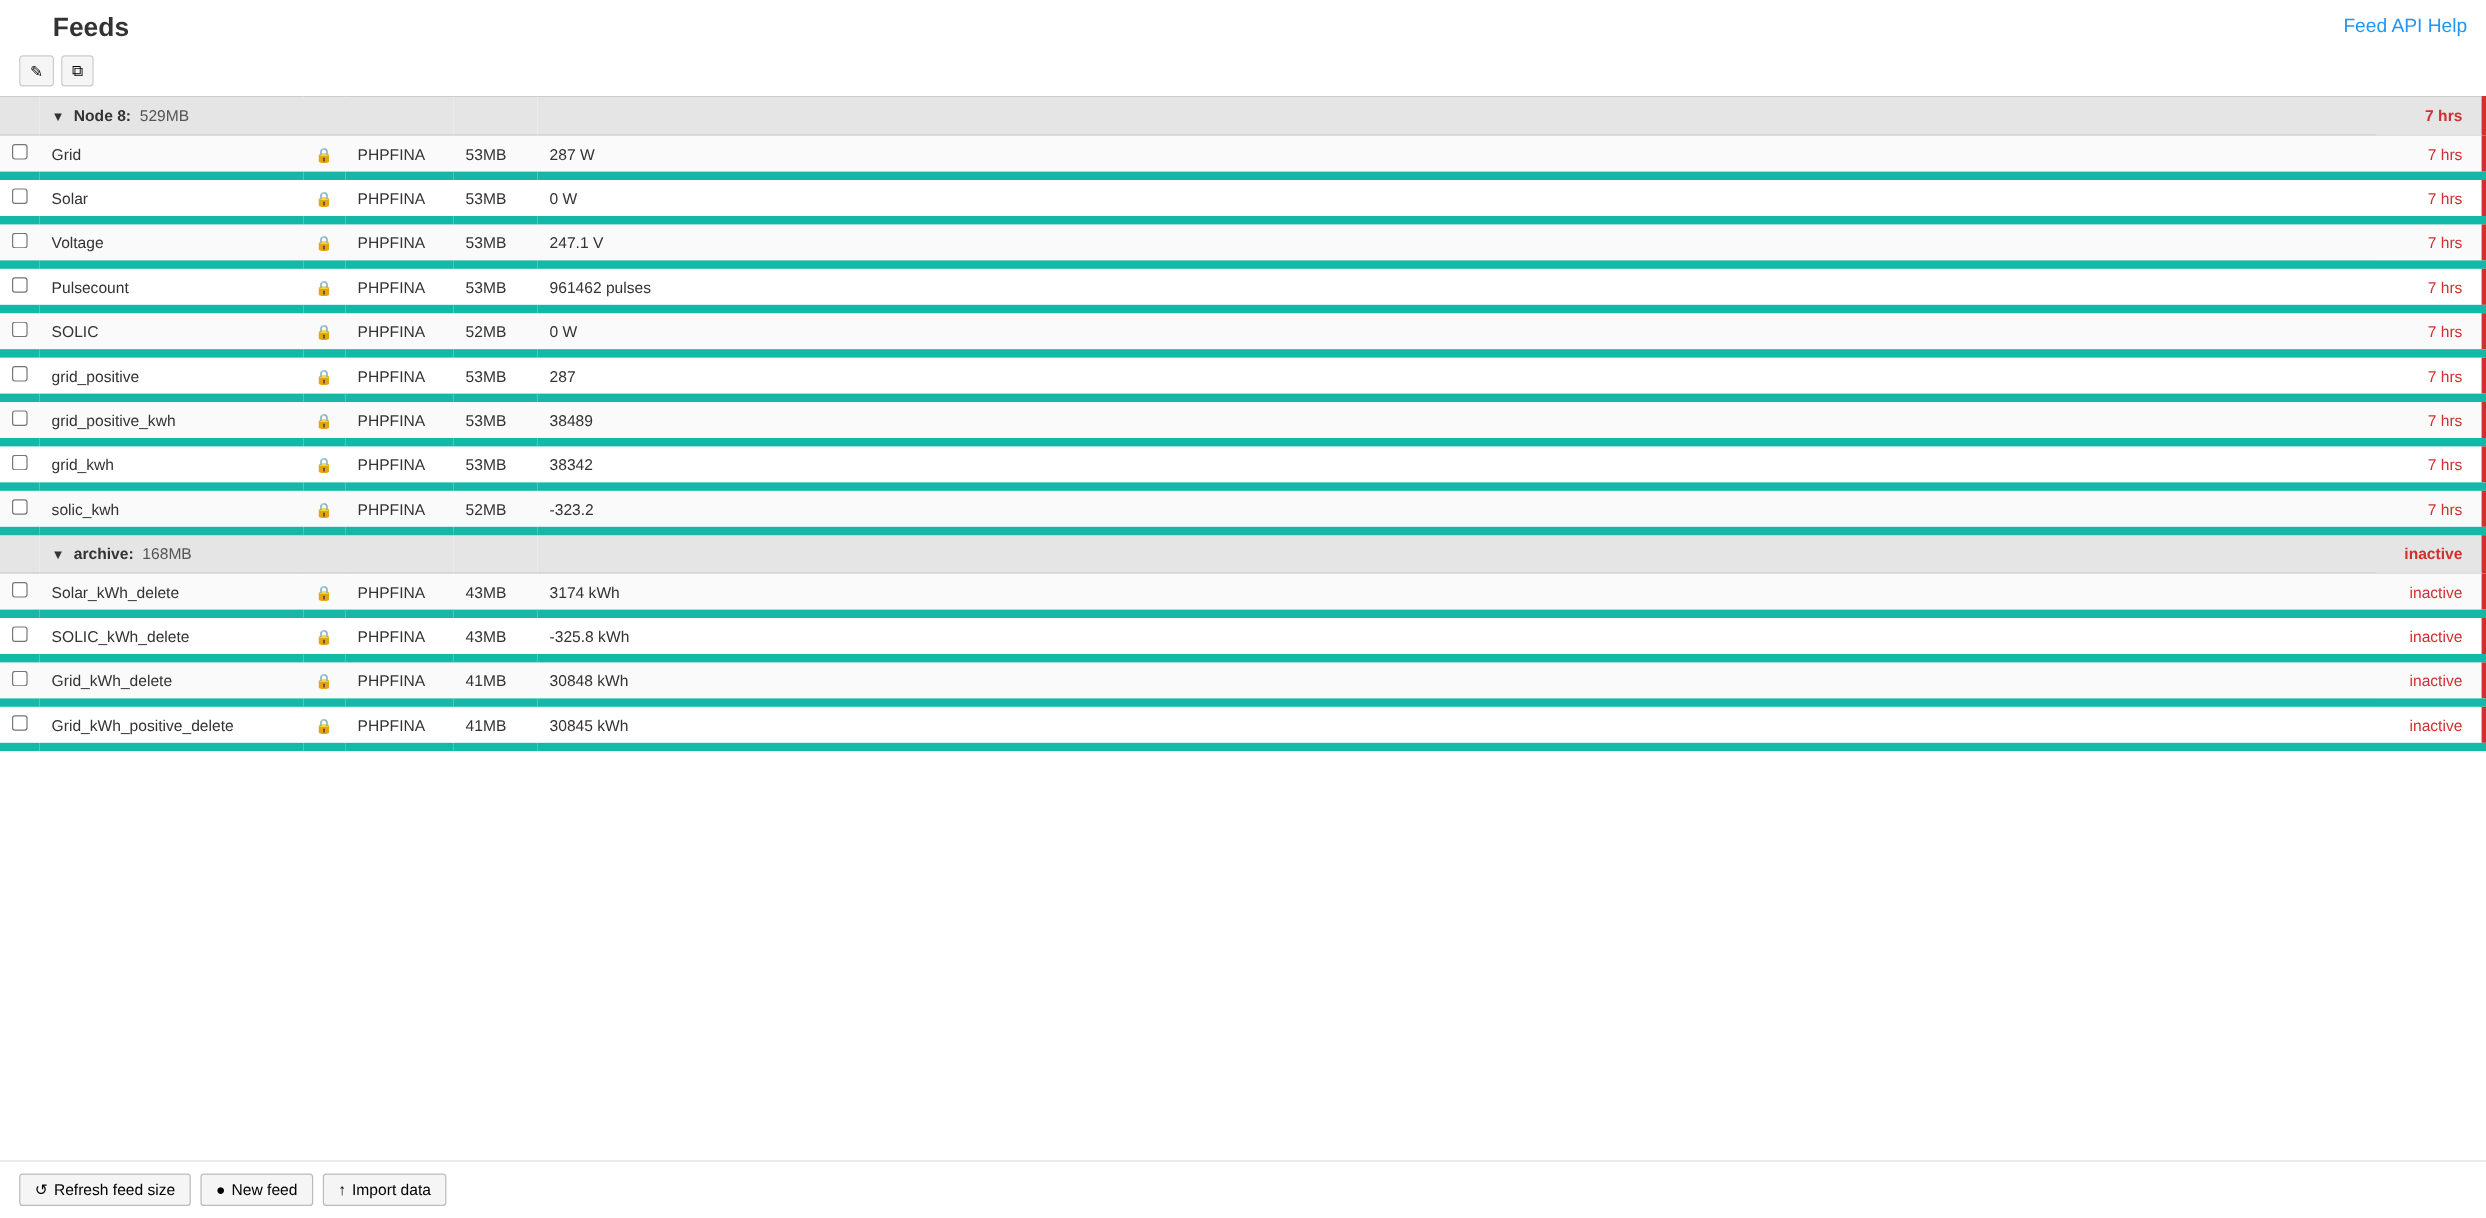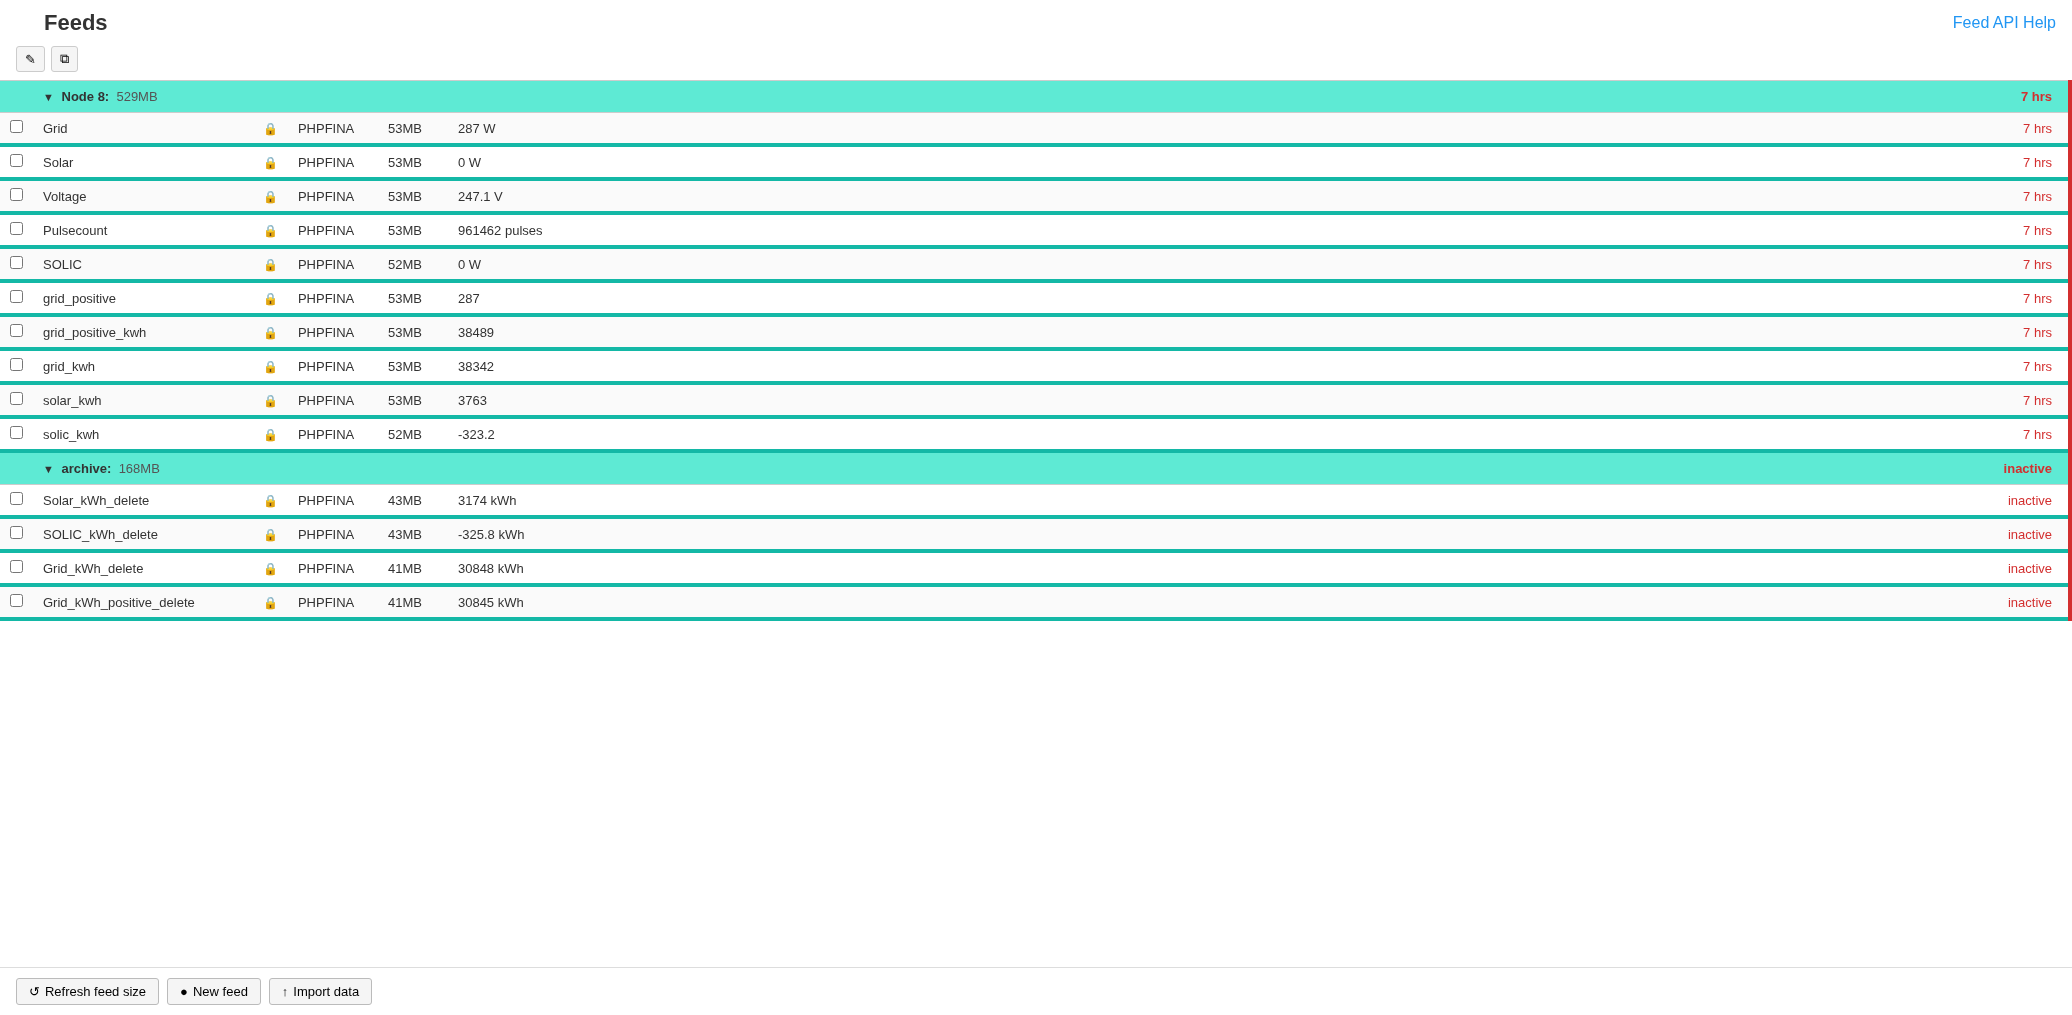--- a/index.html
+++ b/index.html
@@ -39,21 +39,21 @@
       align-items: center;
       gap: 4px;
     }
 
     .feeds-table {
       width: 100%;
       border-collapse: collapse;
     }
 
     .group-header-row {
-      background: #5eead4;
+      background: #e5e5e5;
     }
     .group-header-row td {
       padding: 8px 10px;
       font-weight: bold;
       font-size: 13px;
       border-top: 1px solid #ccc;
       border-bottom: 1px solid #ccc;
     }
     .group-name {
       color: #333;
@@ -61,21 +61,21 @@
     .group-size {
       color: #555;
       font-weight: normal;
     }
     .group-status {
       text-align: right;
       padding-right: 16px !important;
     }
 
     .feed-row {
-      border-bottom: 4px solid #14b8a6;
+      border-bottom: 7px solid #14b8a6;
       background: #fff;
     }
     .feed-row:nth-child(even) { background: #fafafa; }
 
     .feed-row td {
       padding: 7px 10px;
       vertical-align: middle;
     }
 
     .col-check { width: 30px; }
@@ -250,31 +250,20 @@
       <td class="col-lock"><span class="lock-icon">🔒</span></td>
       <td class="col-tag">PHPFINA</td>
       <td class="col-size">53MB</td>
       <td class="col-value">38342</td>
       <td class="col-status status-red right-border-red">7 hrs</td>
     </tr>
           <tr class="feed-row">
       <td class="col-check">
         <input type="checkbox" style="">
       </td>
-      <td class="col-name">solar_kwh</td>
-      <td class="col-lock"><span class="lock-icon">🔒</span></td>
-      <td class="col-tag">PHPFINA</td>
-      <td class="col-size">53MB</td>
-      <td class="col-value">3763</td>
-      <td class="col-status status-red right-border-red">7 hrs</td>
-    </tr>
-          <tr class="feed-row">
-      <td class="col-check">
-        <input type="checkbox" style="">
-      </td>
       <td class="col-name">solic_kwh</td>
       <td class="col-lock"><span class="lock-icon">🔒</span></td>
       <td class="col-tag">PHPFINA</td>
       <td class="col-size">52MB</td>
       <td class="col-value">-323.2</td>
       <td class="col-status status-red right-border-red">7 hrs</td>
     </tr>
           <tr class="group-header-row">
     <td class="col-check"></td>
     <td colspan="3">

